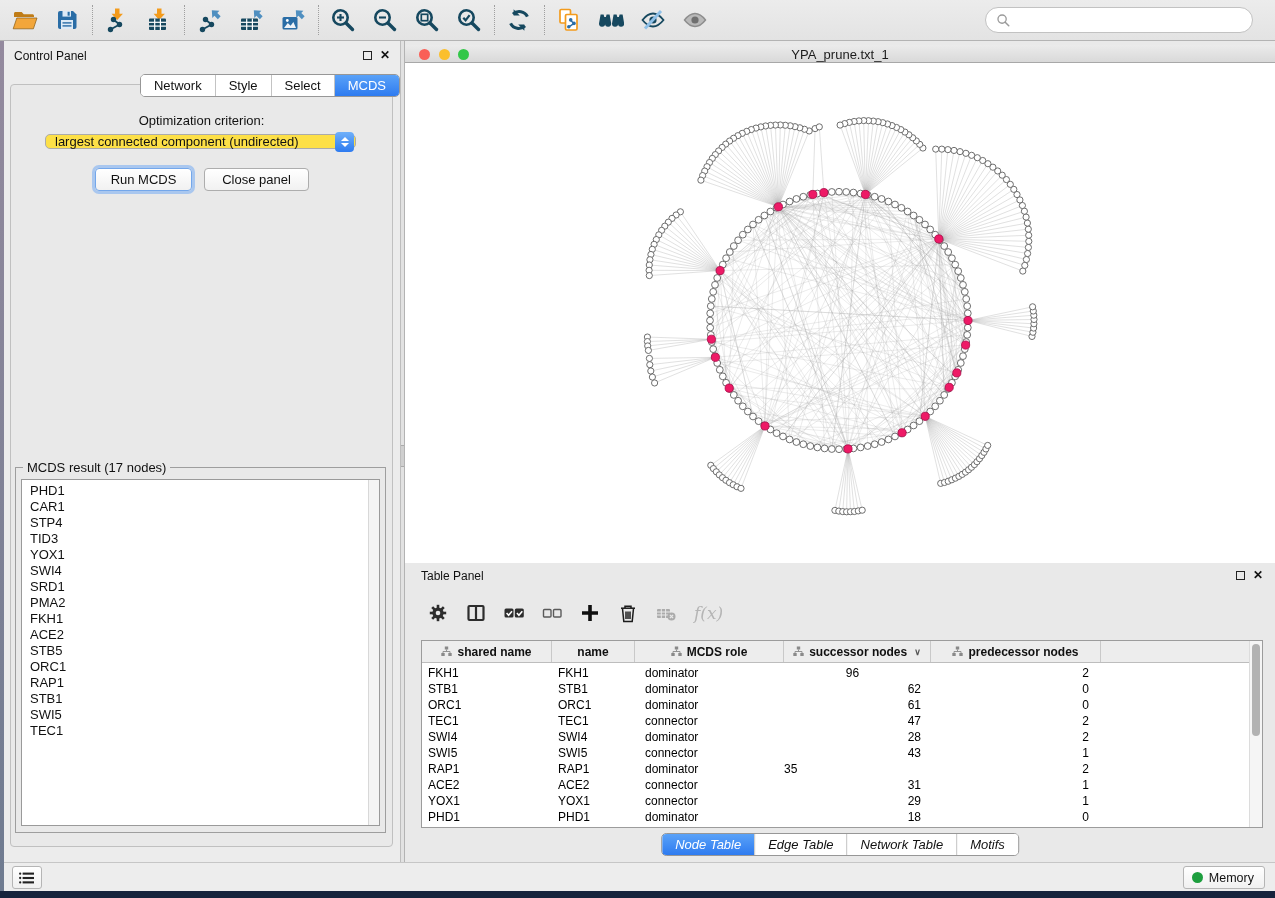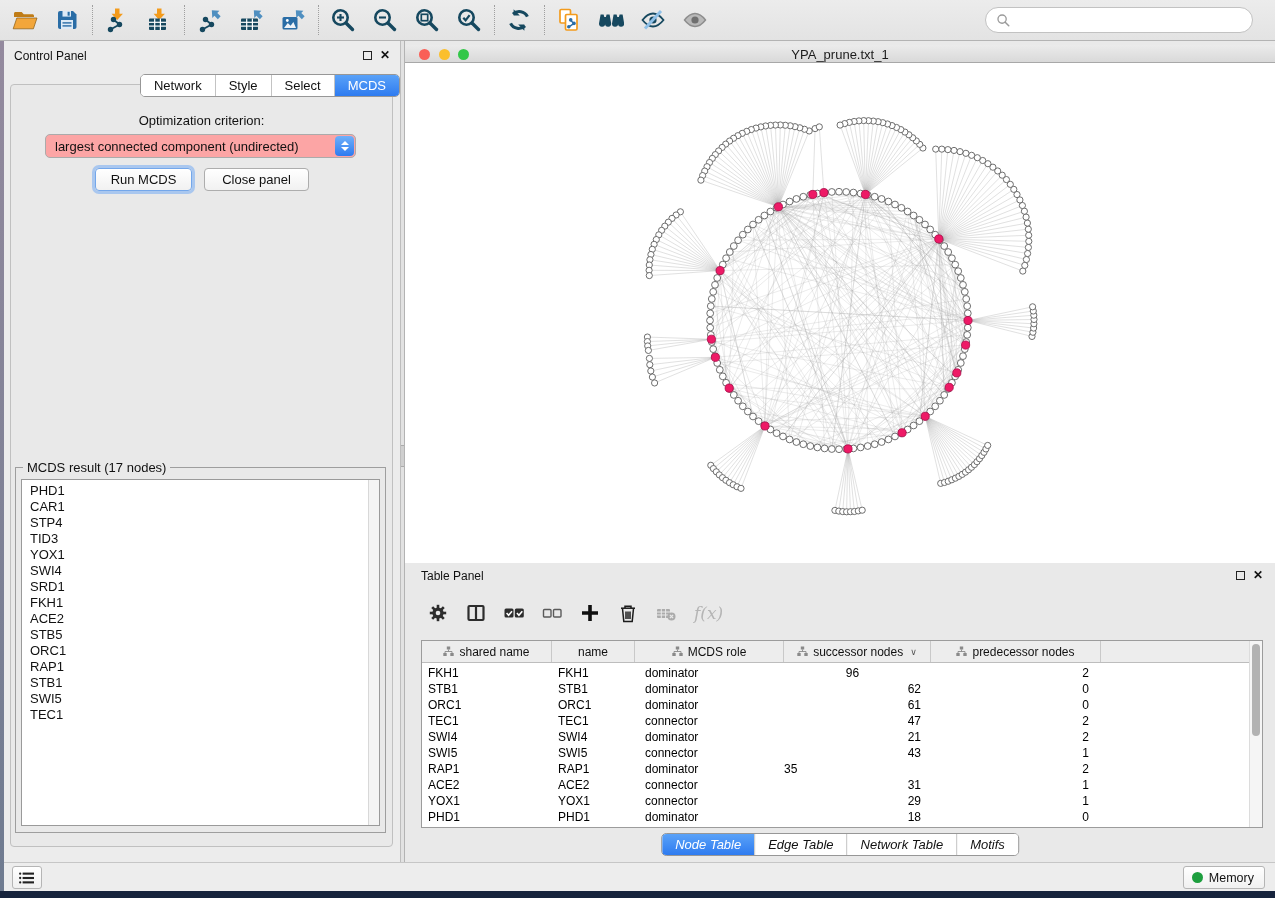--- a/index.html
+++ b/index.html
@@ -39,21 +39,21 @@
   .seg { display:inline-flex; border:1px solid #979797; border-radius:5px; overflow:hidden; background:#fff; }
   .seg-item { padding:3px 13px; font-size:13px; color:#111; background:#fff;
     border-left:1px solid #c3c3c3; cursor:default; white-space:nowrap; }
   .seg-item:first-child { border-left:none; }
   .seg-item.active { background:linear-gradient(#5aa2f8,#2e7bf0); color:#fff; }
   .cp-tabs { position:absolute; top:33px; left:0; right:0; text-align:right; z-index:3; }
 
   .cp-pane { position:absolute; left:6px; right:7px; top:43px; bottom:15px;
     background:#e9e9e9; border:1px solid #c0c0c0; border-radius:4px; z-index:1; }
   .opt-label { position:absolute; top:28px; left:0; right:0; text-align:center; font-size:13px; color:#111; }
-  .dropdown { position:absolute; left:34px; right:36px; top:49px; height:24px; background:#fca5a5;
+  .dropdown { position:absolute; left:34px; right:36px; top:49px; height:15px; background:#fde047;
     border:1px solid #ababab; border-radius:5px; display:flex; align-items:center; }
   .dd-text { flex:1; font-size:13px; padding-left:9px; color:#111; white-space:nowrap; overflow:hidden; }
   .dd-stepper { width:19px; height:20px; margin-right:1px; border-radius:4px;
     background:linear-gradient(#6fb0fa,#2e7bf0); display:flex; flex-direction:column;
     align-items:center; justify-content:center; gap:2px; }
   .dd-stepper i { display:block; width:0; height:0; border-left:4px solid transparent; border-right:4px solid transparent; }
   .dd-stepper .up { border-bottom:4px solid #fff; }
   .dd-stepper .dn { border-top:4px solid #fff; }
   .btn { position:absolute; top:83px; height:23px; border:1px solid #ad ad; border-radius:4px;
     background:linear-gradient(#ffffff,#f1f1f1); font-size:13px; color:#111;
@@ -99,21 +99,21 @@
     display:flex; align-items:center; padding-left:21px; }
   .tp-btn { width:24px; height:24px; margin-right:14px; display:flex; align-items:center; justify-content:center; }
   .tp-btn svg { width:22px; height:22px; }
   .fx-label { font-size:17px; font-style:italic; color:#b5b5b5; font-family:"DejaVu Serif",serif; margin-left:2px; }
 
   .tp-table { position:absolute; left:16px; width:842px; top:77px; height:188px;
     background:#fff; border:1px solid #9c9c9c; }
   .tp-thead { position:absolute; left:0; right:13px; top:0; height:22px; background:#ededed;
     border-bottom:1px solid #bdbdbd; display:flex; }
   .th-cell { height:100%; display:flex; align-items:center; justify-content:center;
-    border-right:1px solid #c9c9c9; font-size:12px; color:#111; gap:5px; }
+    border-right:1px solid #c9c9c9; font-size:12px; color:#111; gap:5px;font-weight:bold; }
   .th-cell:last-child { border-right:none; }
   .th-cell svg { width:11px; height:11px; }
   .th-sort { font-size:9px; color:#555; margin-left:2px; }
   .tp-tbody { position:absolute; left:0; right:13px; top:22px; bottom:0; overflow:hidden; padding-top:2px; }
   .t-row { display:flex; height:16px; line-height:16px; font-size:12px; color:#000; }
   .t-cell { white-space:nowrap; overflow:hidden; }
   .tp-scroll { position:absolute; right:0; top:0; bottom:0; width:13px; background:#f5f5f5;
     border-left:1px solid #dcdcdc; }
   .tp-scroll .thumb { position:absolute; left:2px; right:2px; top:3px; height:92px;
     background:#b2b2b2; border-radius:5px; }
@@ -338,20 +338,21 @@
       <span class="rg-label">MCDS result (17 nodes)</span>
       <div class="rg-list">
         <div class="rg-inner" id="rg-inner">
             <div class="rg-item">PHD1</div>
             <div class="rg-item">CAR1</div>
             <div class="rg-item">STP4</div>
             <div class="rg-item">TID3</div>
             <div class="rg-item">YOX1</div>
             <div class="rg-item">SWI4</div>
             <div class="rg-item">SRD1</div>
+            <div class="rg-item">PMA2</div>
             <div class="rg-item">FKH1</div>
             <div class="rg-item">ACE2</div>
             <div class="rg-item">STB5</div>
             <div class="rg-item">ORC1</div>
             <div class="rg-item">RAP1</div>
             <div class="rg-item">STB1</div>
             <div class="rg-item">SWI5</div>
             <div class="rg-item">TEC1</div>
           </div>
         <div class="rg-scroll"></div>
@@ -1216,21 +1217,21 @@
             <div class="t-cell" style="width: 130px; padding-left: 6px; text-align: left;">TEC1</div>
             <div class="t-cell" style="width: 83px; padding-left: 6px; text-align: left;">TEC1</div>
             <div class="t-cell" style="width: 149px; padding-left: 10px; text-align: left;">connector</div>
             <div class="t-cell" style="width: 147px; text-align: right; padding-right: 10px;">47</div>
             <div class="t-cell" style="width: 170px; text-align: right; padding-right: 12px;">2</div>
           </div>
           <div class="t-row">
             <div class="t-cell" style="width: 130px; padding-left: 6px; text-align: left;">SWI4</div>
             <div class="t-cell" style="width: 83px; padding-left: 6px; text-align: left;">SWI4</div>
             <div class="t-cell" style="width: 149px; padding-left: 10px; text-align: left;">dominator</div>
-            <div class="t-cell" style="width: 147px; text-align: right; padding-right: 10px;">21</div>
+            <div class="t-cell" style="width: 147px; text-align: right; padding-right: 10px;">28</div>
             <div class="t-cell" style="width: 170px; text-align: right; padding-right: 12px;">2</div>
           </div>
           <div class="t-row">
             <div class="t-cell" style="width: 130px; padding-left: 6px; text-align: left;">SWI5</div>
             <div class="t-cell" style="width: 83px; padding-left: 6px; text-align: left;">SWI5</div>
             <div class="t-cell" style="width: 149px; padding-left: 10px; text-align: left;">connector</div>
             <div class="t-cell" style="width: 147px; text-align: right; padding-right: 10px;">43</div>
             <div class="t-cell" style="width: 170px; text-align: right; padding-right: 12px;">1</div>
           </div>
           <div class="t-row">

